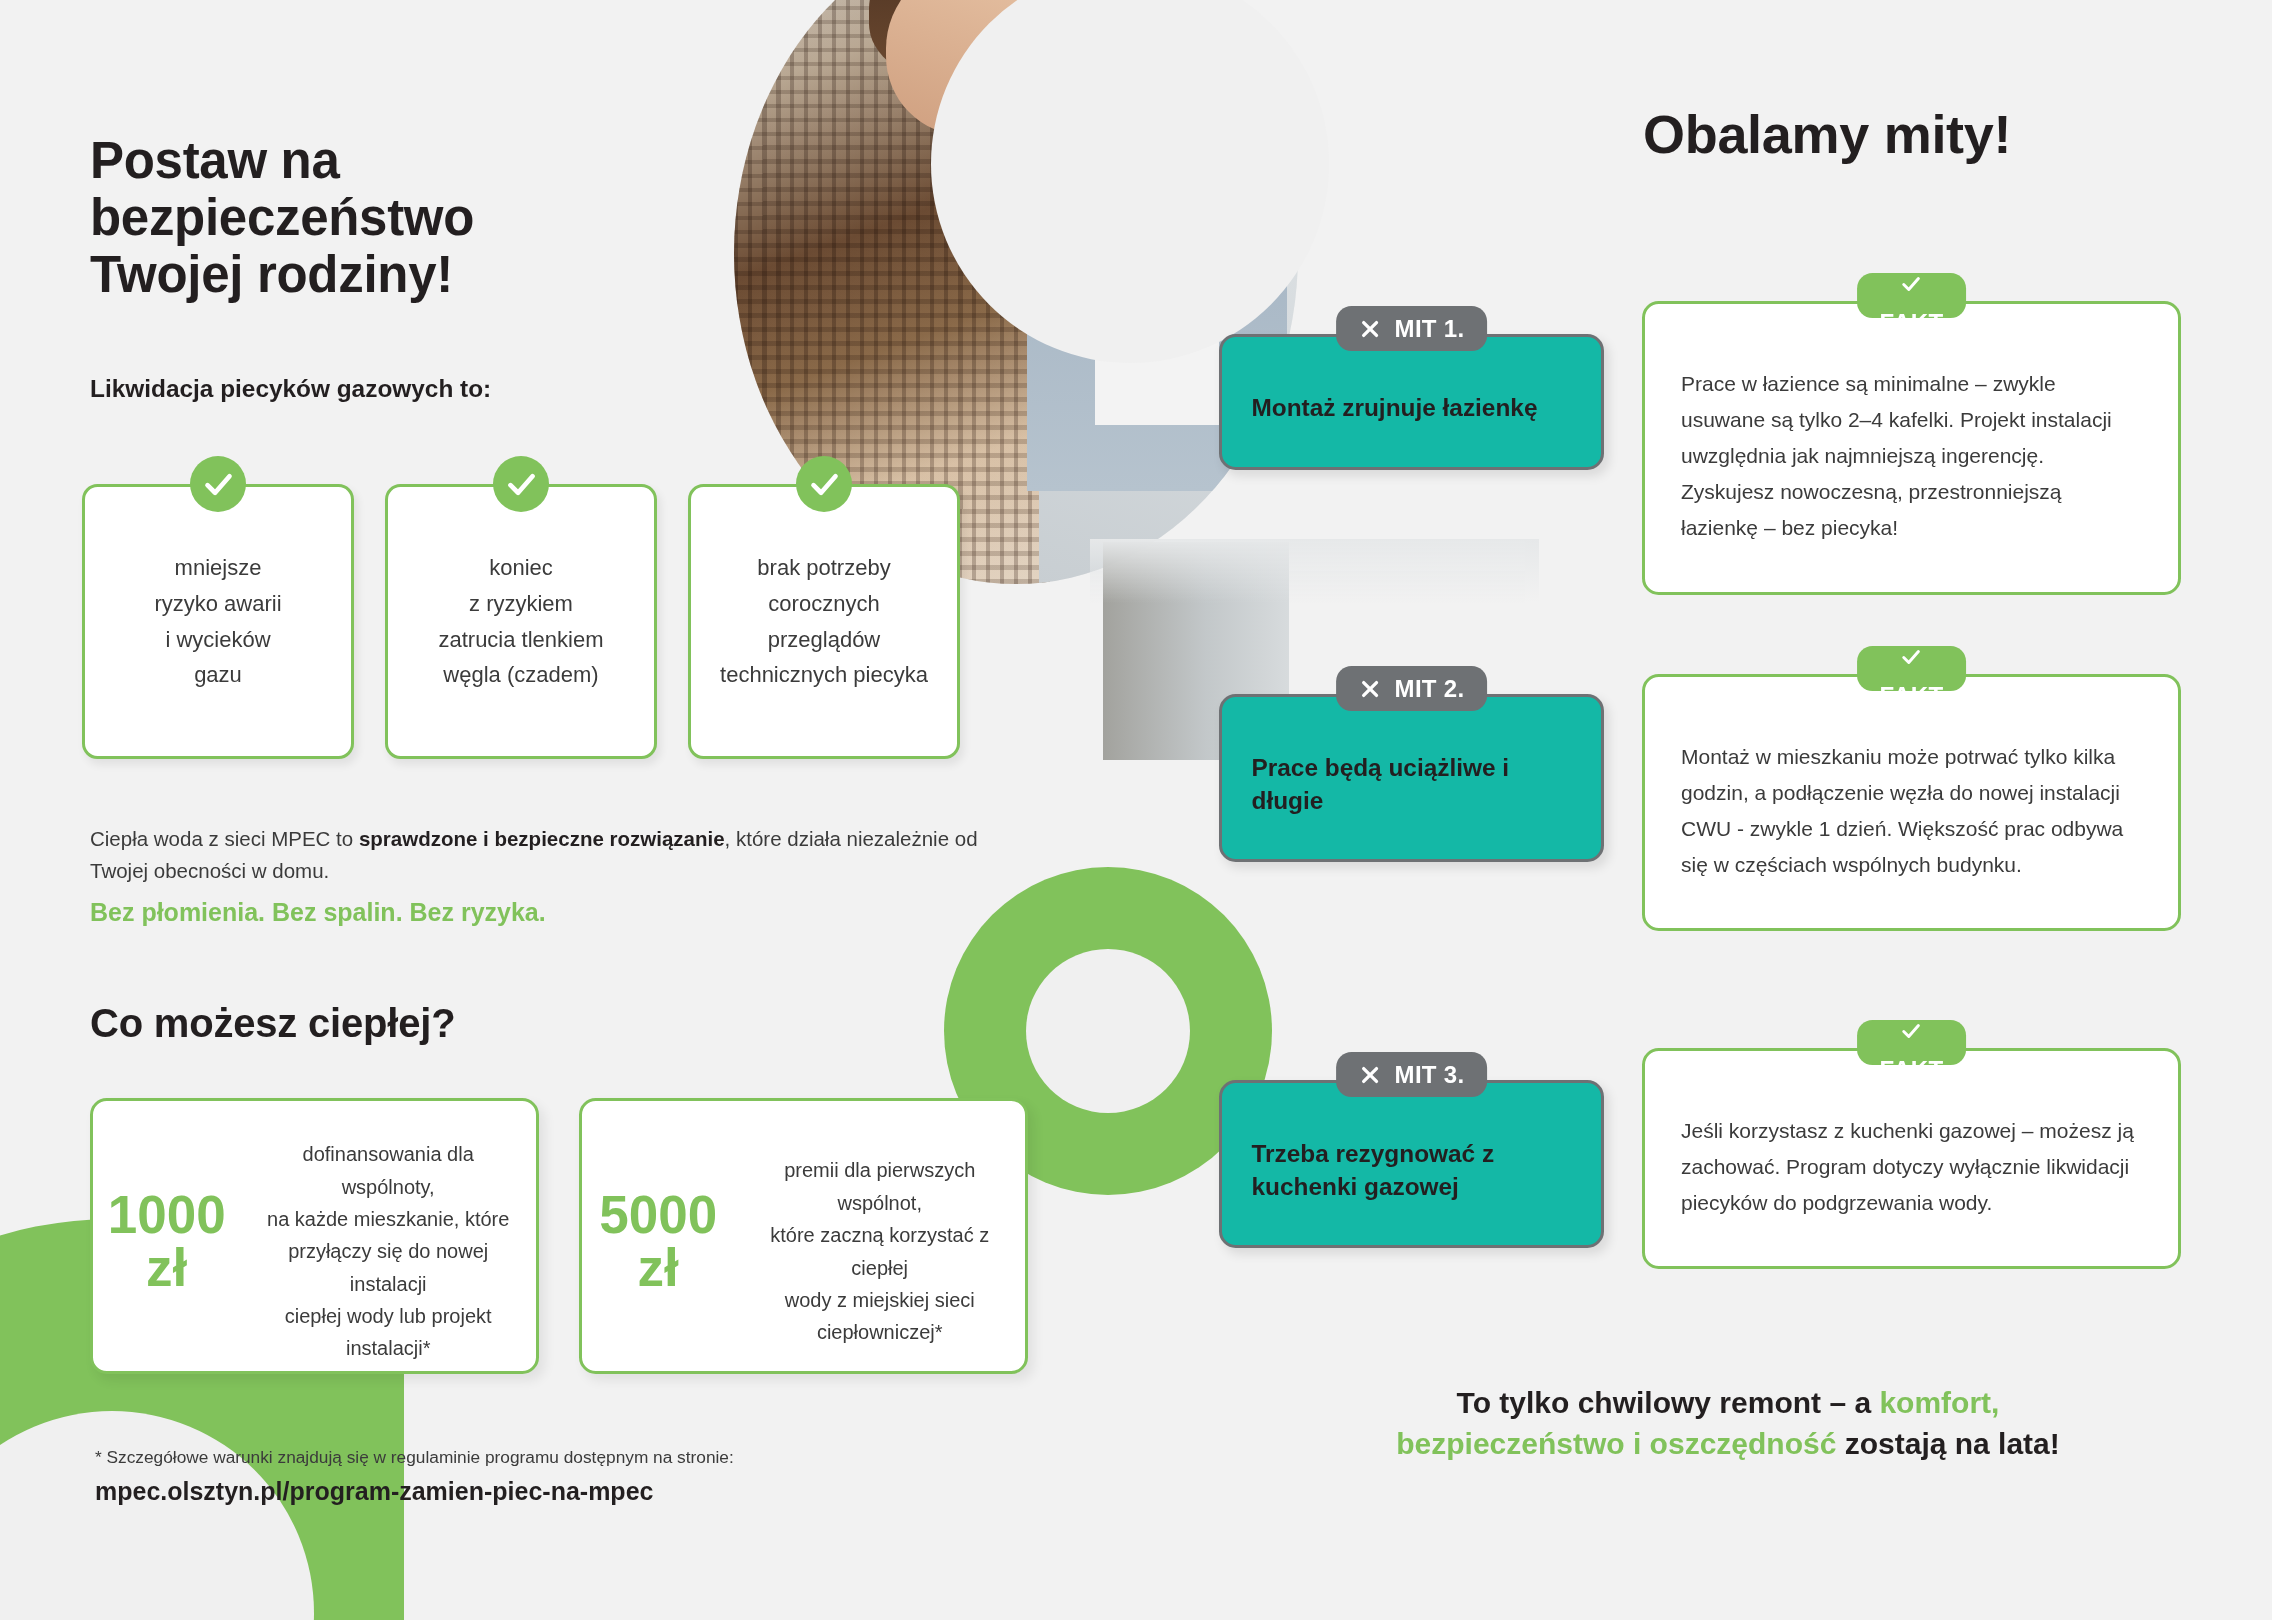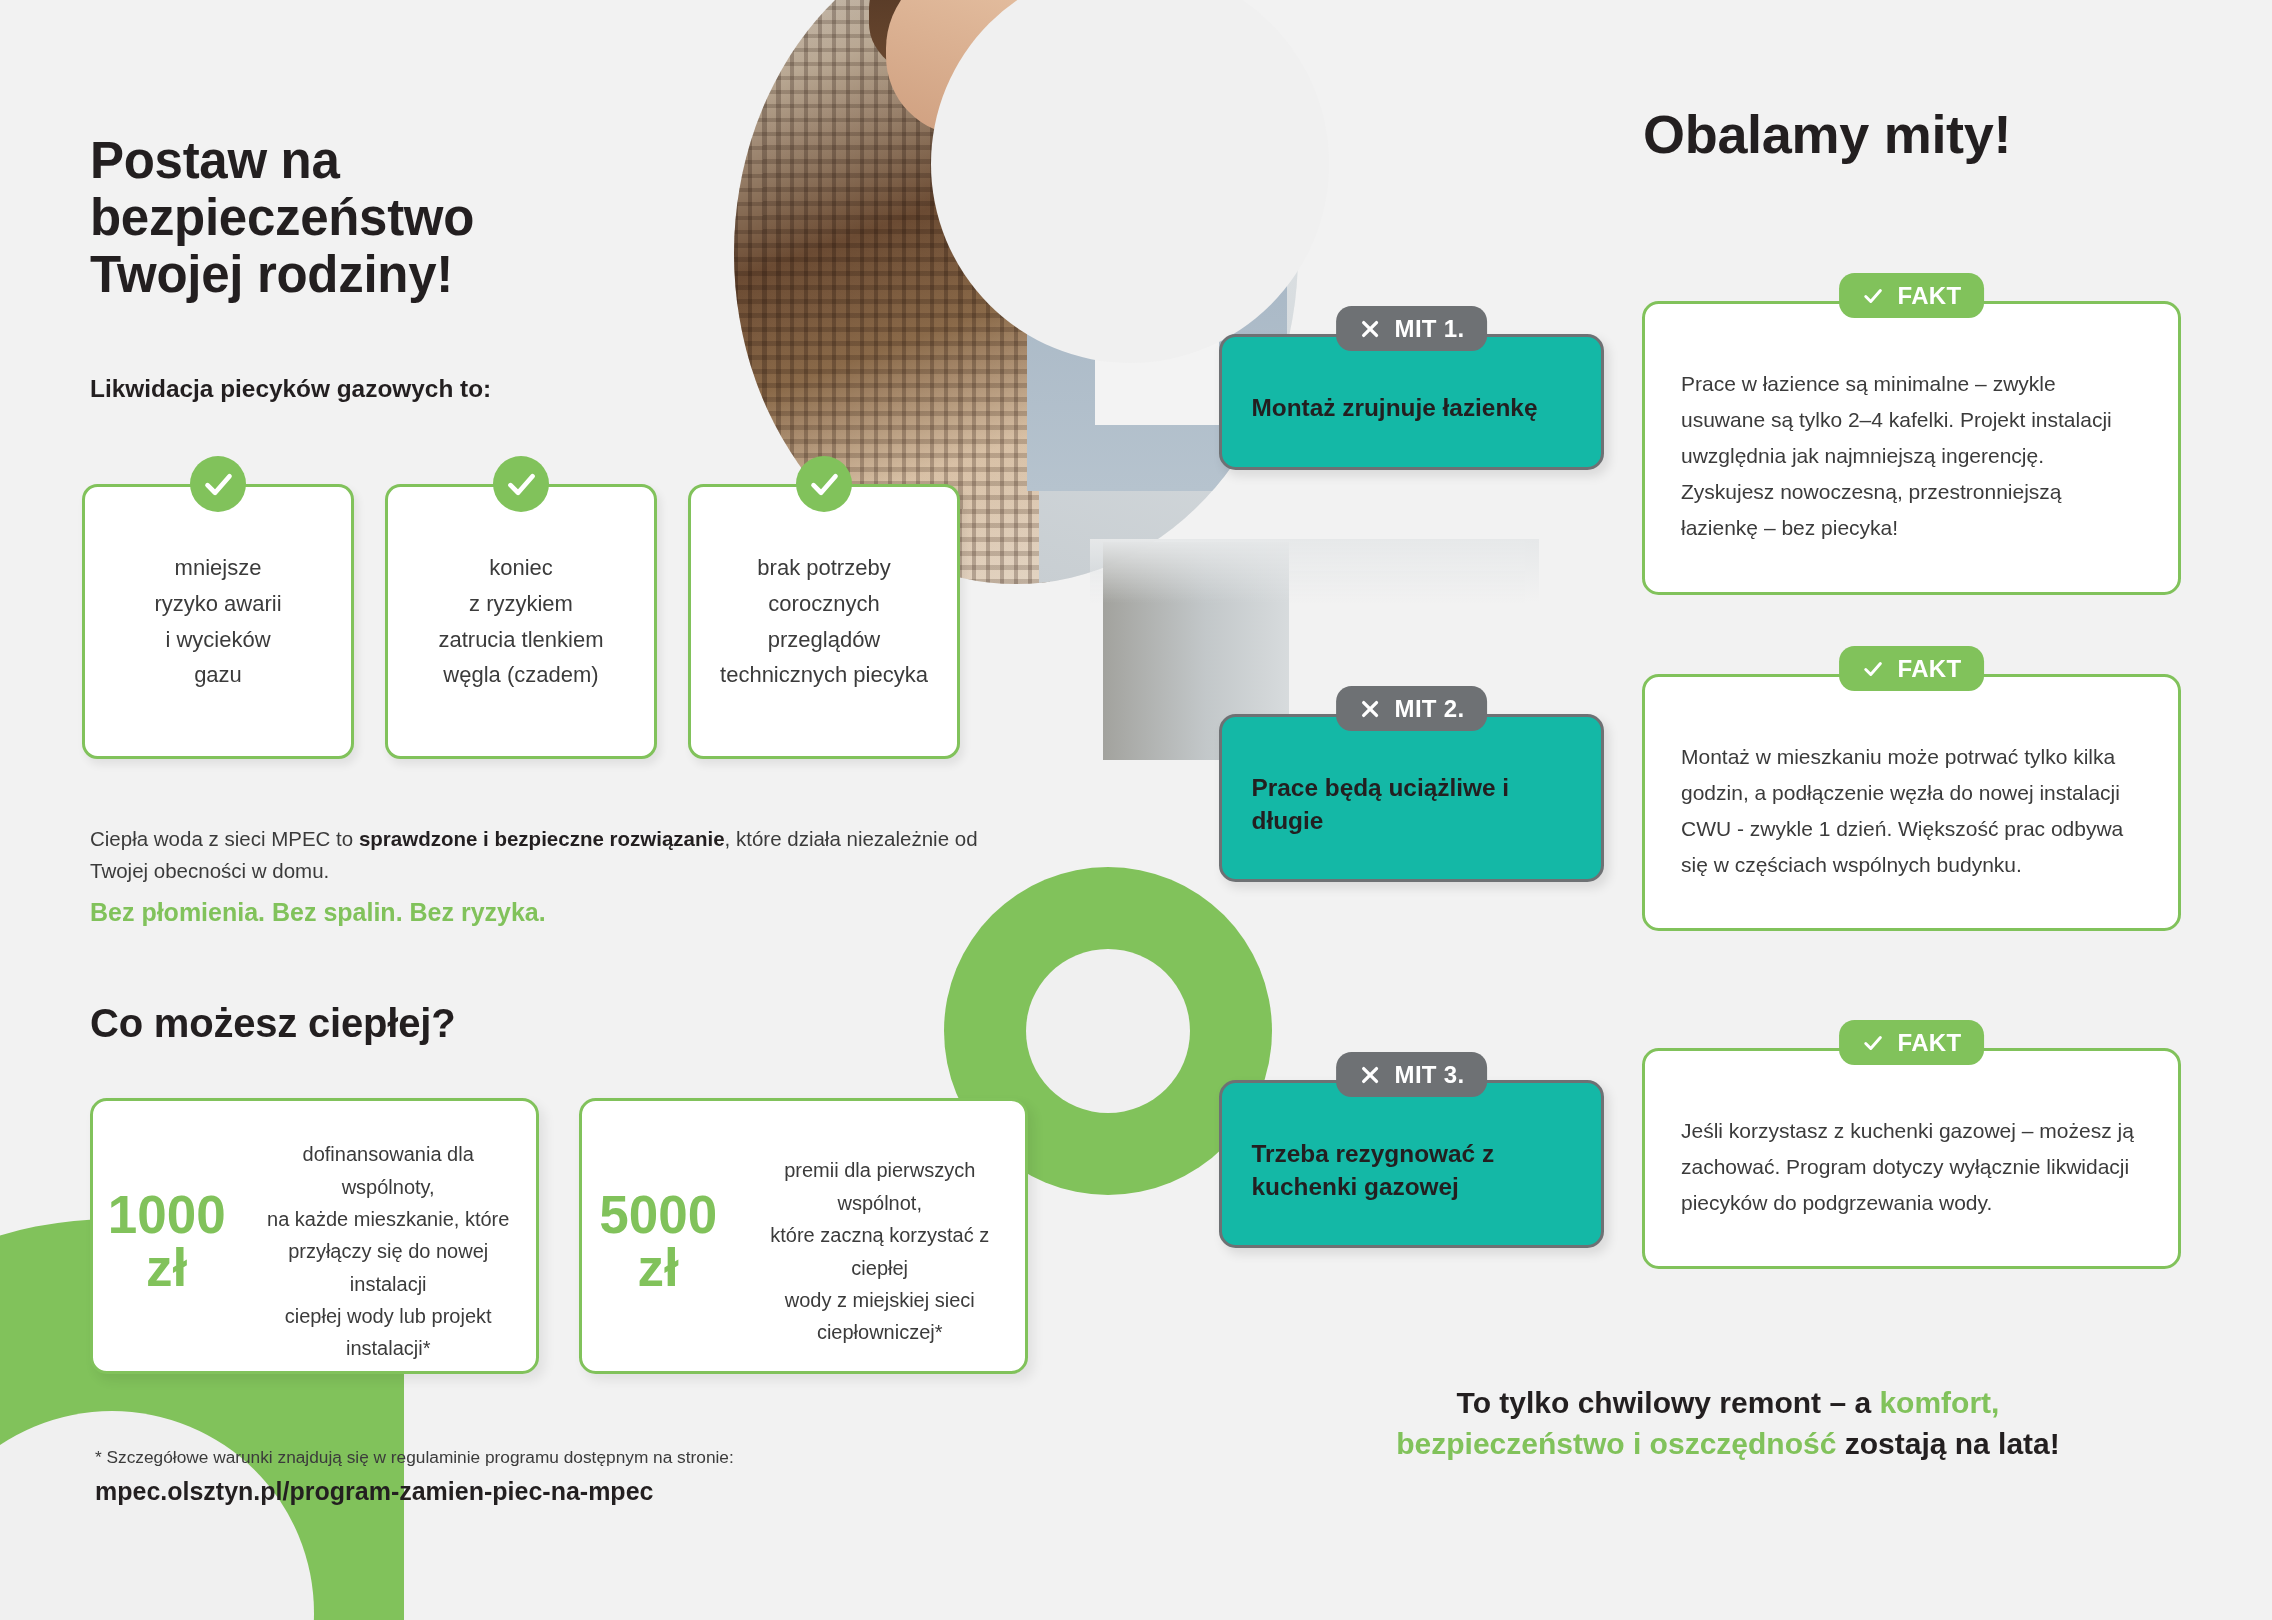--- a/index.html
+++ b/index.html
@@ -200,21 +200,21 @@
   }
   .badge{
     position:absolute;top:-31px;left:50%;transform:translateX(-50%);
     height:45px;border-radius:15.4px;
     display:flex;align-items:center;gap:14px;
     padding:0 23px;box-sizing:border-box;
     font-size:24px;font-weight:bold;color:#fff;letter-spacing:0.3px;
     white-space:nowrap;z-index:3;
   }
   .badge.gray{background:#6E7174;}
-  .badge.green{background:var(--green,#81C25B);}
+  .badge.green{background:var(--green,#81C25B);flex-direction:column;}
   .badge svg{width:22px;height:22px;flex:none;}
 
   .fakt-card{
     position:relative;width:539px;
     background:#fff;border:3.2px solid var(--green,#81C25B);border-radius:16.7px;
     box-sizing:border-box;
     padding:62px 36px 45px 36px;
   }
   .fakt-card .ftxt{
     font-size:21px;line-height:1.72;color:#3b3b3b;
@@ -343,21 +343,21 @@
         <div class="badge green">
           <svg viewBox="0 0 24 24" fill="none" stroke="#fff" stroke-width="3.2" stroke-linecap="round" stroke-linejoin="round">
               <path d="M4 12.5 L9.5 18 L20 6"></path>
             </svg>
           <span>FAKT</span>
         </div>
         <div class="ftxt">Prace w łazience są minimalne – zwykle usuwane są tylko 2–4 kafelki. Projekt instalacji uwzględnia jak najmniejszą ingerencję. Zyskujesz nowoczesną, przestronniejszą łazienkę – bez piecyka!</div>
       </div>
     </div>
 
-    <div class="myth-block" style="left:1219px;top:714px;">
+    <div class="myth-block" style="left:1219px;top:694px;">
       <div class="mit-card">
         <div class="badge gray">
           <svg viewBox="0 0 24 24" fill="none" stroke="#fff" stroke-width="3.6" stroke-linecap="round">
               <path d="M5 5 L19 19 M19 5 L5 19"></path>
             </svg>
           <span>MIT 2.</span>
         </div>
         <div class="mtitle">Prace będą uciążliwe i długie</div>
       </div>
     </div>

